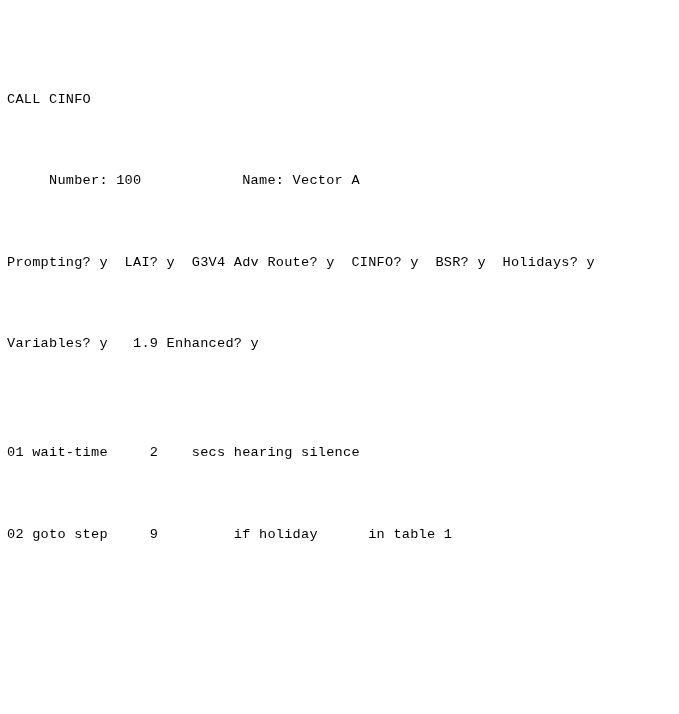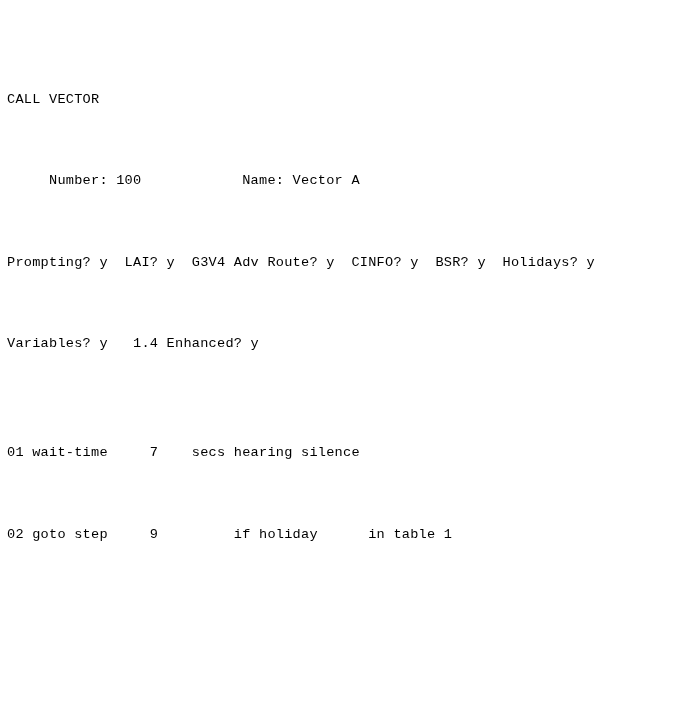--- a/index.html
+++ b/index.html
@@ -41,26 +41,26 @@
     white-space: pre;
     font-family: "Liberation Mono", "DejaVu Sans Mono", monospace;
   }
 </style>
 </head>
 <body>
 
 <div id="terminal">
   <div class="screen" style="letter-spacing: 0.242px;">
 
-    <span class="line">CALL VECTOR</span>
+    <span class="line">CALL CINFO</span>
     <span class="line">     Number: 100            Name: Vector A</span>
     <span class="line">Prompting? y  LAI? y  G3V4 Adv Route? y  CINFO? y  BSR? y  Holidays? y</span>
-    <span class="line">Variables? y   1.4 Enhanced? y</span>
+    <span class="line">Variables? y   1.9 Enhanced? y</span>
 
-    <span class="line">01 wait-time     7    secs hearing silence</span>
+    <span class="line">01 wait-time     2    secs hearing silence</span>
     <span class="line">02 goto step     9         if holiday      in table 1</span>
     
     
     
     
     
     
     
     
     

